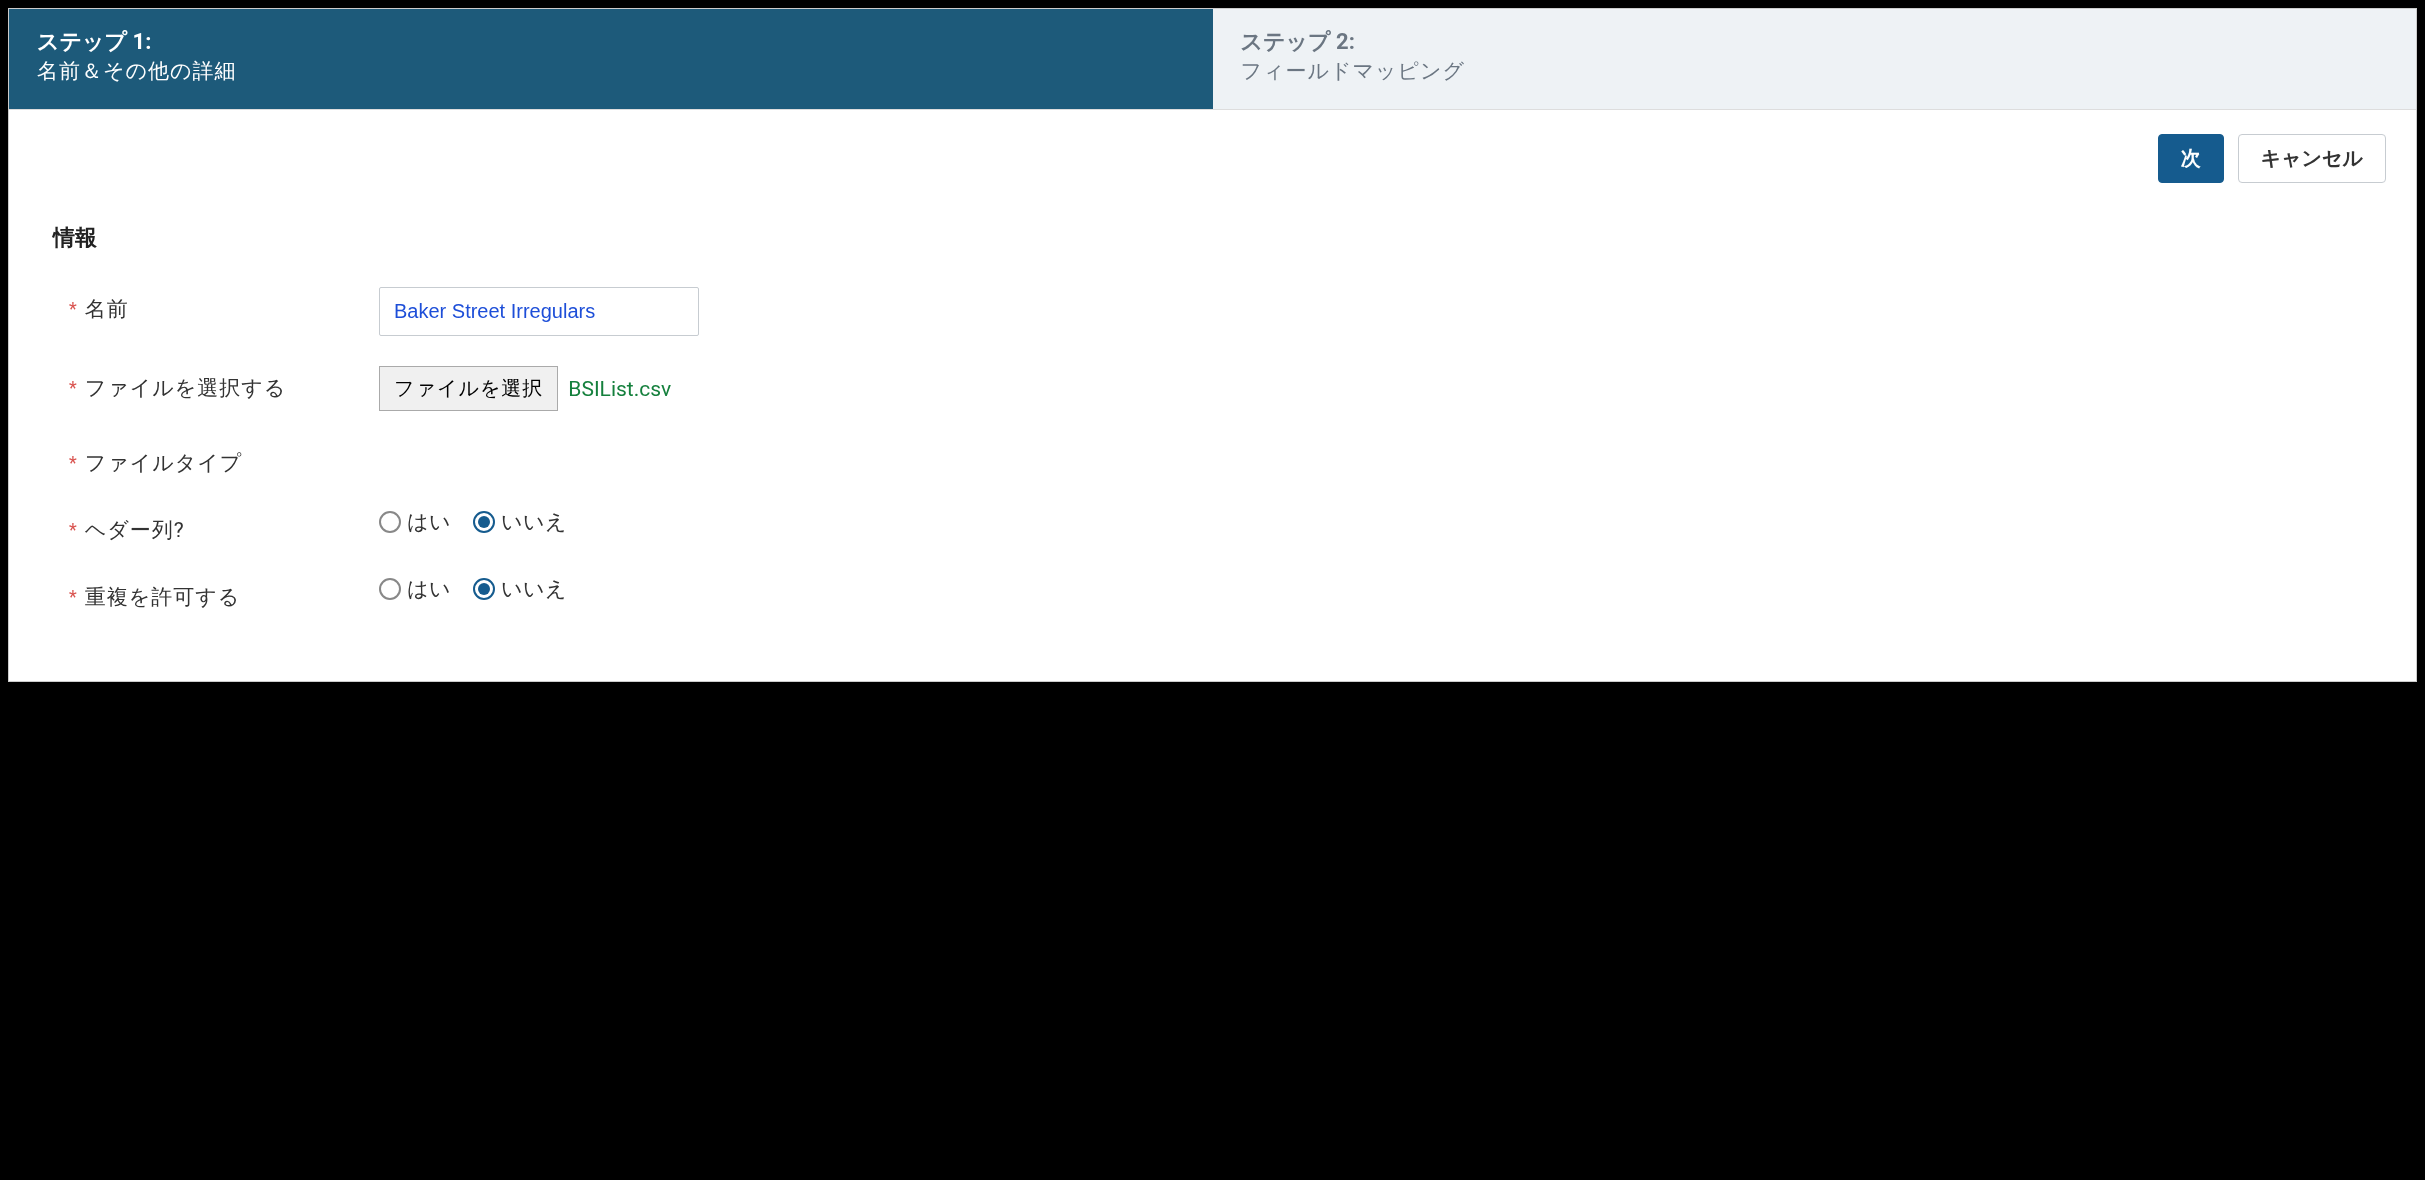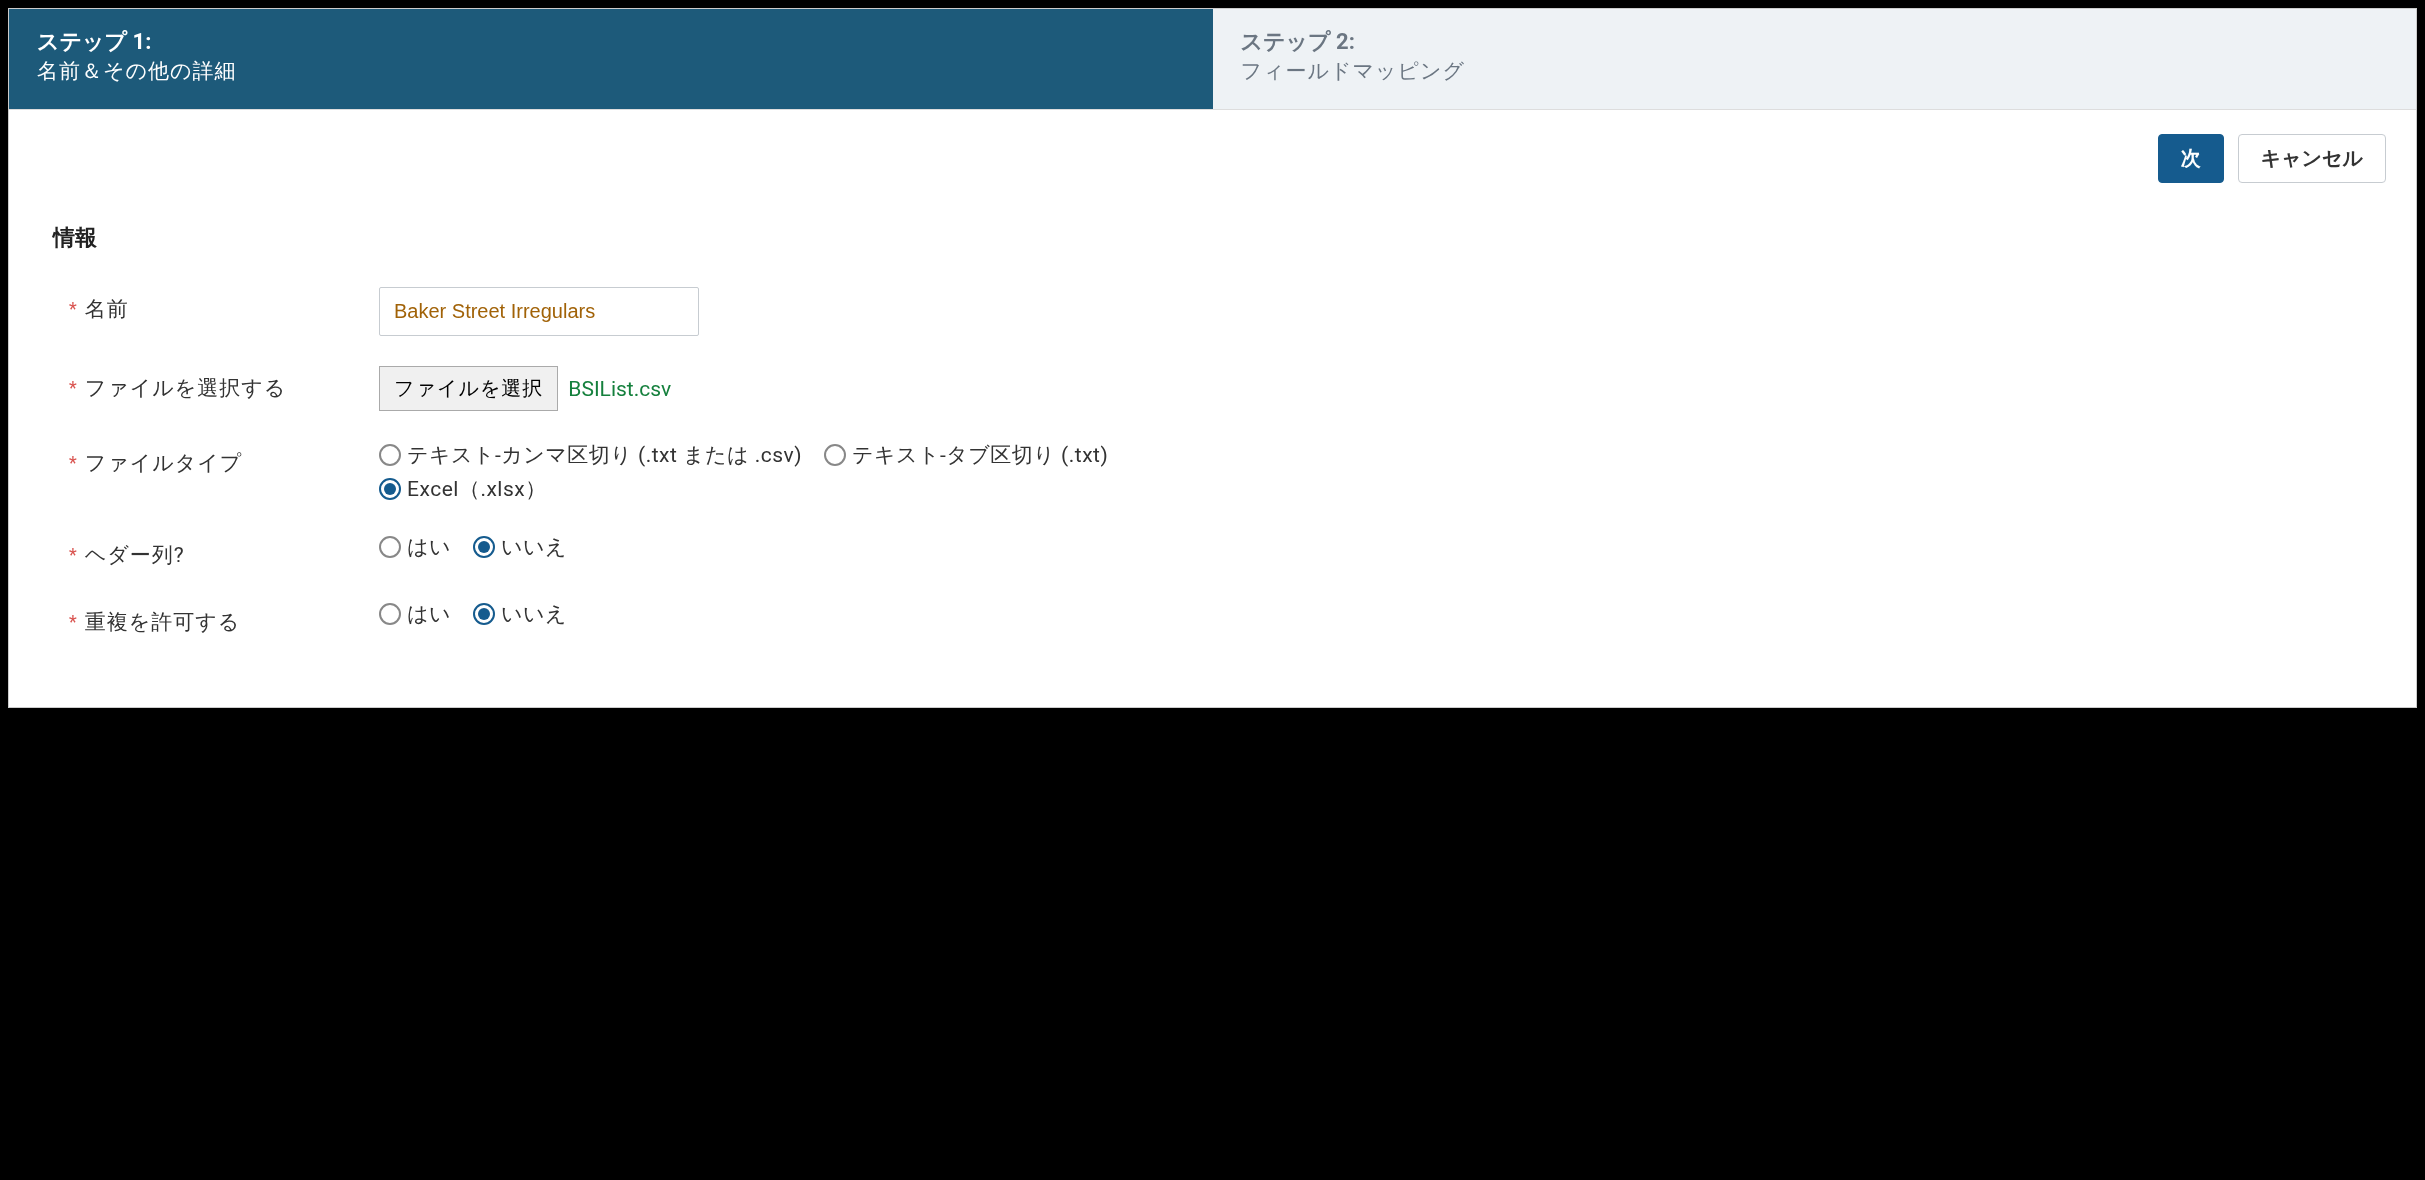--- a/index.html
+++ b/index.html
@@ -100,21 +100,21 @@
     }
     .form-control-col {
       flex: 1;
     }
     .text-input {
       width: 320px;
       padding: 12px 14px;
       font-size: 20px;
       border: 1px solid #c7ccd1;
       border-radius: 2px;
-      color: #a16207;
+      color: #1d4ed8;
     }
     .file-row {
       display: flex;
       align-items: center;
       gap: 10px;
     }
     .file-btn {
       background: #f0f0f0;
       border: 1px solid #aaa;
       padding: 8px 14px;
@@ -225,40 +225,20 @@
             <span class="file-name">BSIList.csv</span>
           </div>
         </div>
       </div>
 
       <div class="form-row">
         <div class="form-label-col">
           <span class="required">*</span>
           <span class="label-text">ファイルタイプ</span>
         </div>
-        <div class="form-control-col filetype-group">
-          <div class="filetype-line1">
-            <div class="radio-item">
-              <span class="radio-circle"></span>
-              <span class="radio-label">テキスト-カンマ区切り (.txt または .csv)</span>
-            </div>
-            <div class="radio-item">
-              <span class="radio-circle"></span>
-              <span class="radio-label">テキスト-タブ区切り (.txt)</span>
-            </div>
-          </div>
-          <div class="filetype-line2">
-            <div class="radio-item">
-              <span class="radio-circle checked">
-                  <span class="radio-dot"></span>
-                </span>
-              <span class="radio-label">Excel（.xlsx）</span>
-            </div>
-          </div>
-        </div>
       </div>
 
       <div class="form-row">
         <div class="form-label-col">
           <span class="required">*</span>
           <span class="label-text">ヘダー列?</span>
         </div>
         <div class="form-control-col">
           <div class="radio-group">
             <div class="radio-item">

